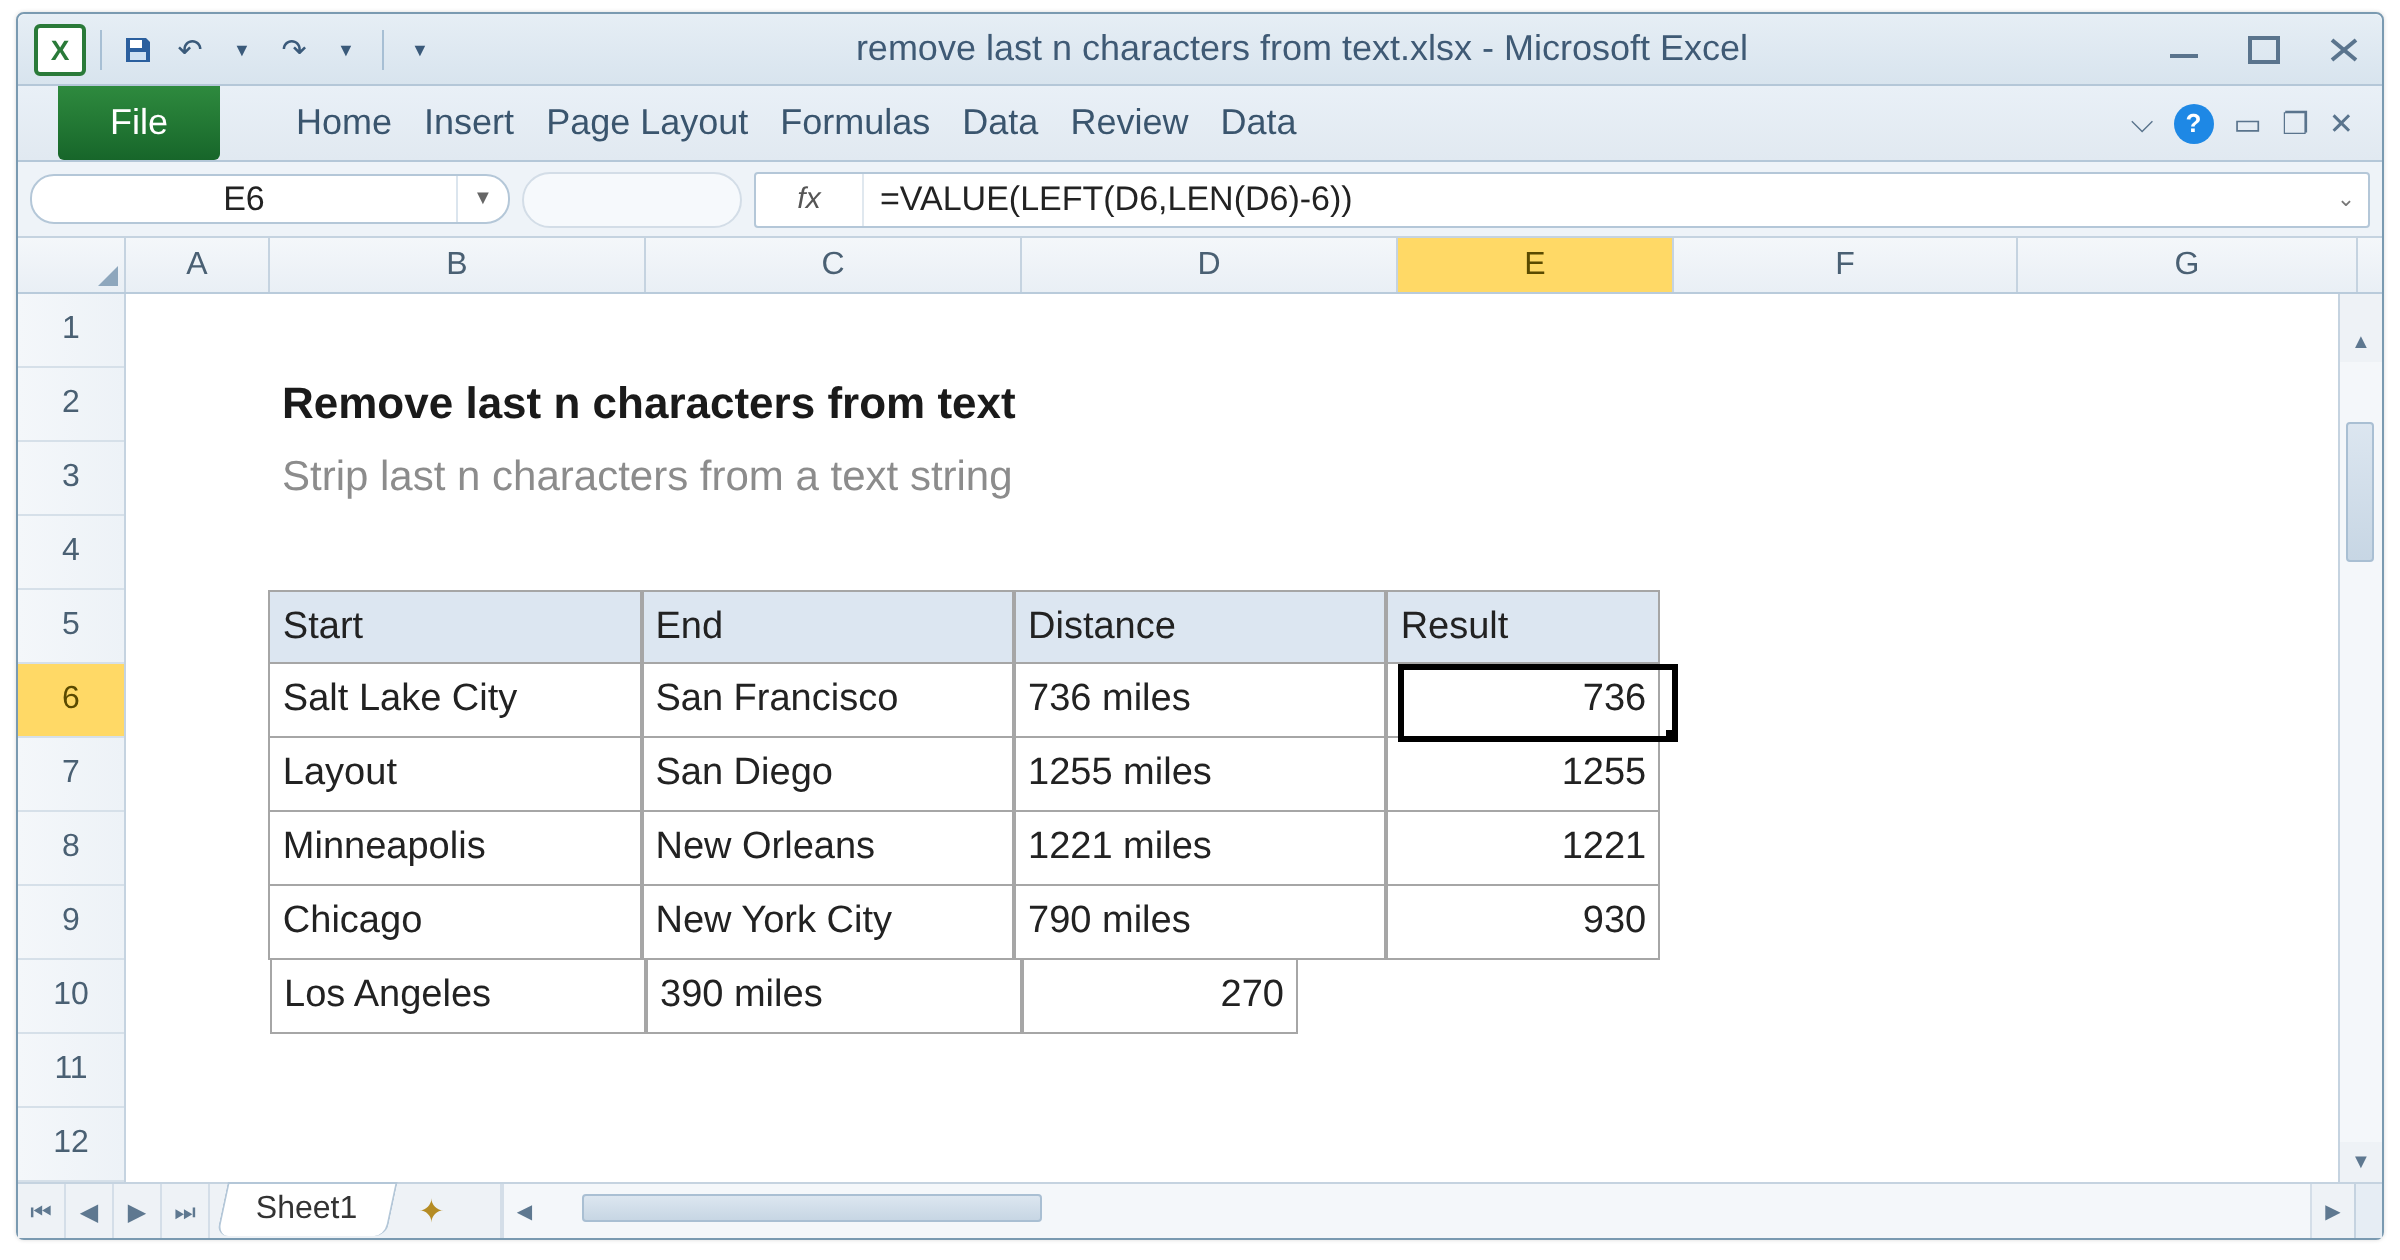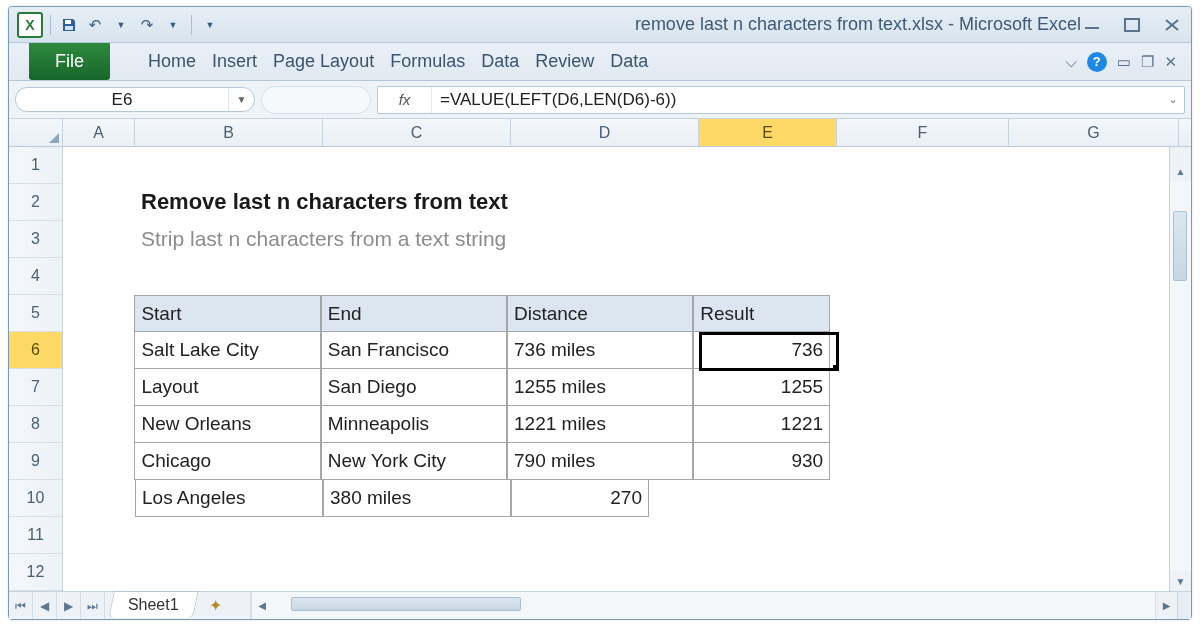--- a/index.html
+++ b/index.html
@@ -49,21 +49,21 @@
     width: 22px; height: 22px;
     display:flex;align-items:center;justify-content:center;
     border-radius:2px;
     color:#3a5a7a;
     font-size:15px;
   }
   .qat-sep {
     width:1px;height:20px;background:#a7bfd4;margin:0 3px;
   }
   .title {
-    flex:1; text-align:right;
+    flex:1; text-align:center;
     color:#3f5a75; font-size:18px;
   }
   .win-controls { display:flex; gap:18px; align-items:center; color:#5a748d; }
   .win-btn { width:22px;height:18px;display:flex;align-items:center;justify-content:center;font-size:16px; }
   .win-btn svg { stroke:#5a748d; }
 
   
   .ribbon {
     height: 38px;
     background: linear-gradient(#e9f0f7,#e1e9f1);
@@ -418,40 +418,40 @@
                 <div class="cell wA"></div>
                 <div class="cell wB tbl-cell">Layout</div>
                 <div class="cell wC tbl-cell">San Diego</div>
                 <div class="cell wD tbl-cell">1255 miles</div>
                 <div class="cell wE tbl-cell num">1255</div>
                 <div class="cell wF"></div>
                 <div class="cell wG"></div>
               </div>
               <div class="row">
                 <div class="cell wA"></div>
+                <div class="cell wB tbl-cell">Minneapolis</div>
                 <div class="cell wC tbl-cell">New Orleans</div>
-                <div class="cell wB tbl-cell">Minneapolis</div>
                 <div class="cell wD tbl-cell">1221 miles</div>
                 <div class="cell wE tbl-cell num">1221</div>
                 <div class="cell wF"></div>
                 <div class="cell wG"></div>
               </div>
               <div class="row">
                 <div class="cell wA"></div>
                 <div class="cell wB tbl-cell">Chicago</div>
                 <div class="cell wC tbl-cell">New York City</div>
                 <div class="cell wD tbl-cell">790 miles</div>
                 <div class="cell wE tbl-cell num">930</div>
                 <div class="cell wF"></div>
                 <div class="cell wG"></div>
               </div>
               <div class="row">
                 <div class="cell wA"></div>
                 <div class="cell wC tbl-cell">Los Angeles</div>
-                <div class="cell wD tbl-cell">380 miles</div>
+                <div class="cell wD tbl-cell">390 miles</div>
                 <div class="cell wE tbl-cell num">270</div>
                 <div class="cell wF"></div>
                 <div class="cell wG"></div>
               </div>
             </div>
 
           <div class="row">
               <div class="cell wA"></div>
               <div class="cell wB"></div>
               <div class="cell wC"></div>

